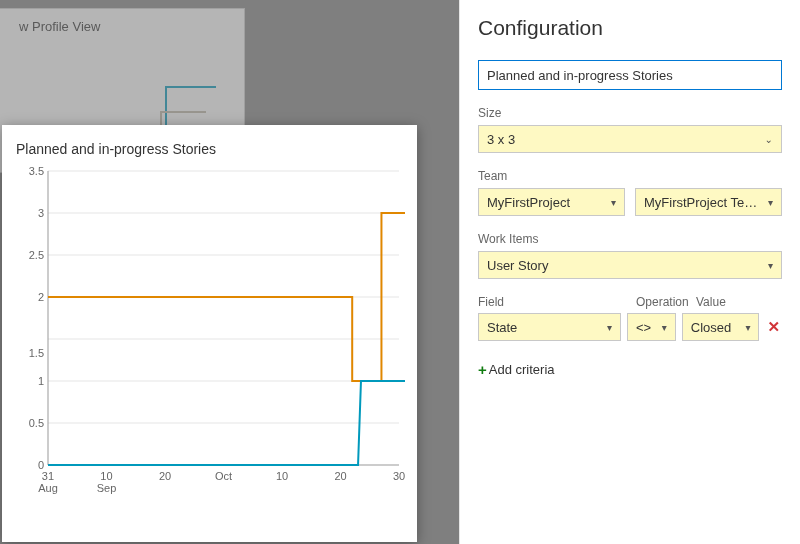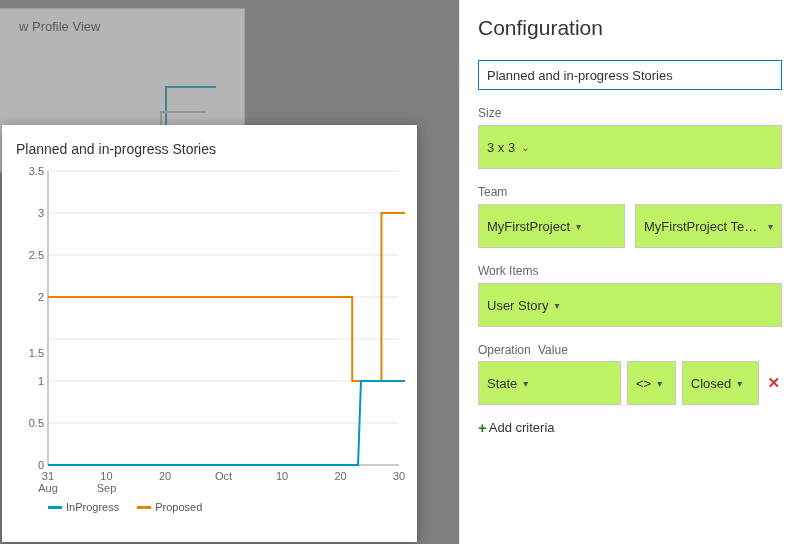--- a/index.html
+++ b/index.html
@@ -37,35 +37,35 @@
     width: 341px; height: 544px; background: #fff; border-left:1px solid #e5e5e5;
     padding: 16px 18px 0 18px; overflow:hidden;
   }
   .config-title { font-size: 21px; font-weight: 400; color: #333; margin-bottom: 20px; }
   .field-label { font-size: 12px; color: #666; margin: 0 0 5px 0; }
   .text-input {
     width: 100%; height: 30px; border: 1px solid #0078d4; padding: 0 8px;
     font-size: 13px; color:#333; outline:none;
   }
   .select-box {
-    height: 44px; border: 1px solid #c8c8c8; background:#bef264; display:flex;
-    align-items:center; padding: 0 8px; font-size:13px;
+    height: 28px; border: 1px solid #c8c8c8; background:#fef9c3; display:flex;
+    align-items:center; justify-content:space-between; padding: 0 8px; font-size:13px;
     color:#333; cursor:pointer; position:relative;
   }
   .select-box.full { width:100%; }
   .caret { font-size:10px; color:#555; margin-left:6px; }
   .row { margin-bottom: 16px; }
   .team-row { display:flex; gap:10px; }
   .team-row .select-box { flex:1 1 0; min-width:0; }
   .team-row .select-box span:first-child { overflow:hidden; text-overflow:ellipsis; white-space:nowrap; }
   .filters-head { display:flex; gap:10px; font-size:12px; color:#666; margin-bottom:4px; }
   .filters-head .col-field { width:148px; }
   .filters-head .col-op { width:50px; }
   .filters-head .col-val { width:80px; }
-  .filter-row { display:flex; gap:6px; align-items:center; margin-bottom:14px; }
+  .filter-row { display:flex; gap:6px; align-items:center; margin-bottom:20px; }
   .filter-row .select-box.field { width:148px; }
   .filter-row .select-box.op { width:50px; }
   .filter-row .select-box.val { width:80px; }
   .remove-x { color:#d13438; font-size:15px; cursor:pointer; padding:0 2px; font-weight:bold; }
   .add-criteria { font-size:13px; color:#333; cursor:pointer; display:inline-flex; align-items:center; gap:2px; }
   .add-criteria .plus { color:#107c10; font-weight:bold; font-size:15px; }
 </style>
 </head>
 <body>
 
@@ -108,30 +108,20 @@
       <div id="x-axis-labels">
           <div class="x-tick-label" style="left: 34px;"><span>31</span><span class="mon">Aug</span></div>
           <div class="x-tick-label" style="left: 92.5px;"><span>10</span><span class="mon">Sep</span></div>
           <div class="x-tick-label" style="left: 151px;"><span>20</span></div>
           <div class="x-tick-label" style="left: 209.5px;"><span></span><span class="mon">Oct</span></div>
           <div class="x-tick-label" style="left: 268px;"><span>10</span></div>
           <div class="x-tick-label" style="left: 326.5px;"><span>20</span></div>
           <div class="x-tick-label" style="left: 385px;"><span>30</span></div>
         </div>
     </div>
-    <div class="legend">
-      <div class="legend-item">
-        <span class="legend-swatch" style="background:#0099bc"></span>
-        <span>InProgress</span>
-      </div>
-      <div class="legend-item">
-        <span class="legend-swatch" style="background:#e08700"></span>
-        <span>Proposed</span>
-      </div>
-    </div>
   </div>
 </div>
 
 <div class="config-panel">
   <h1 class="config-title">Configuration</h1>
 
   <div class="row">
     <input class="text-input" value="Planned and in-progress Stories" style="">
   </div>
 
@@ -160,20 +150,21 @@
   <div class="row">
     <div class="field-label">Work Items</div>
     <div class="select-box full">
       <span>User Story</span>
       <span class="caret">▾</span>
     </div>
   </div>
 
   <div class="row" style="margin-bottom:6px;">
     <div class="filters-head">
+      <div class="col-field">Field</div>
       <div class="col-op">Operation</div>
       <div class="col-val">Value</div>
     </div>
     <div class="filter-row">
       <div class="select-box field">
         <span>State</span>
         <span class="caret">▾</span>
       </div>
       <div class="select-box op">
         <span>&lt;&gt;</span>

